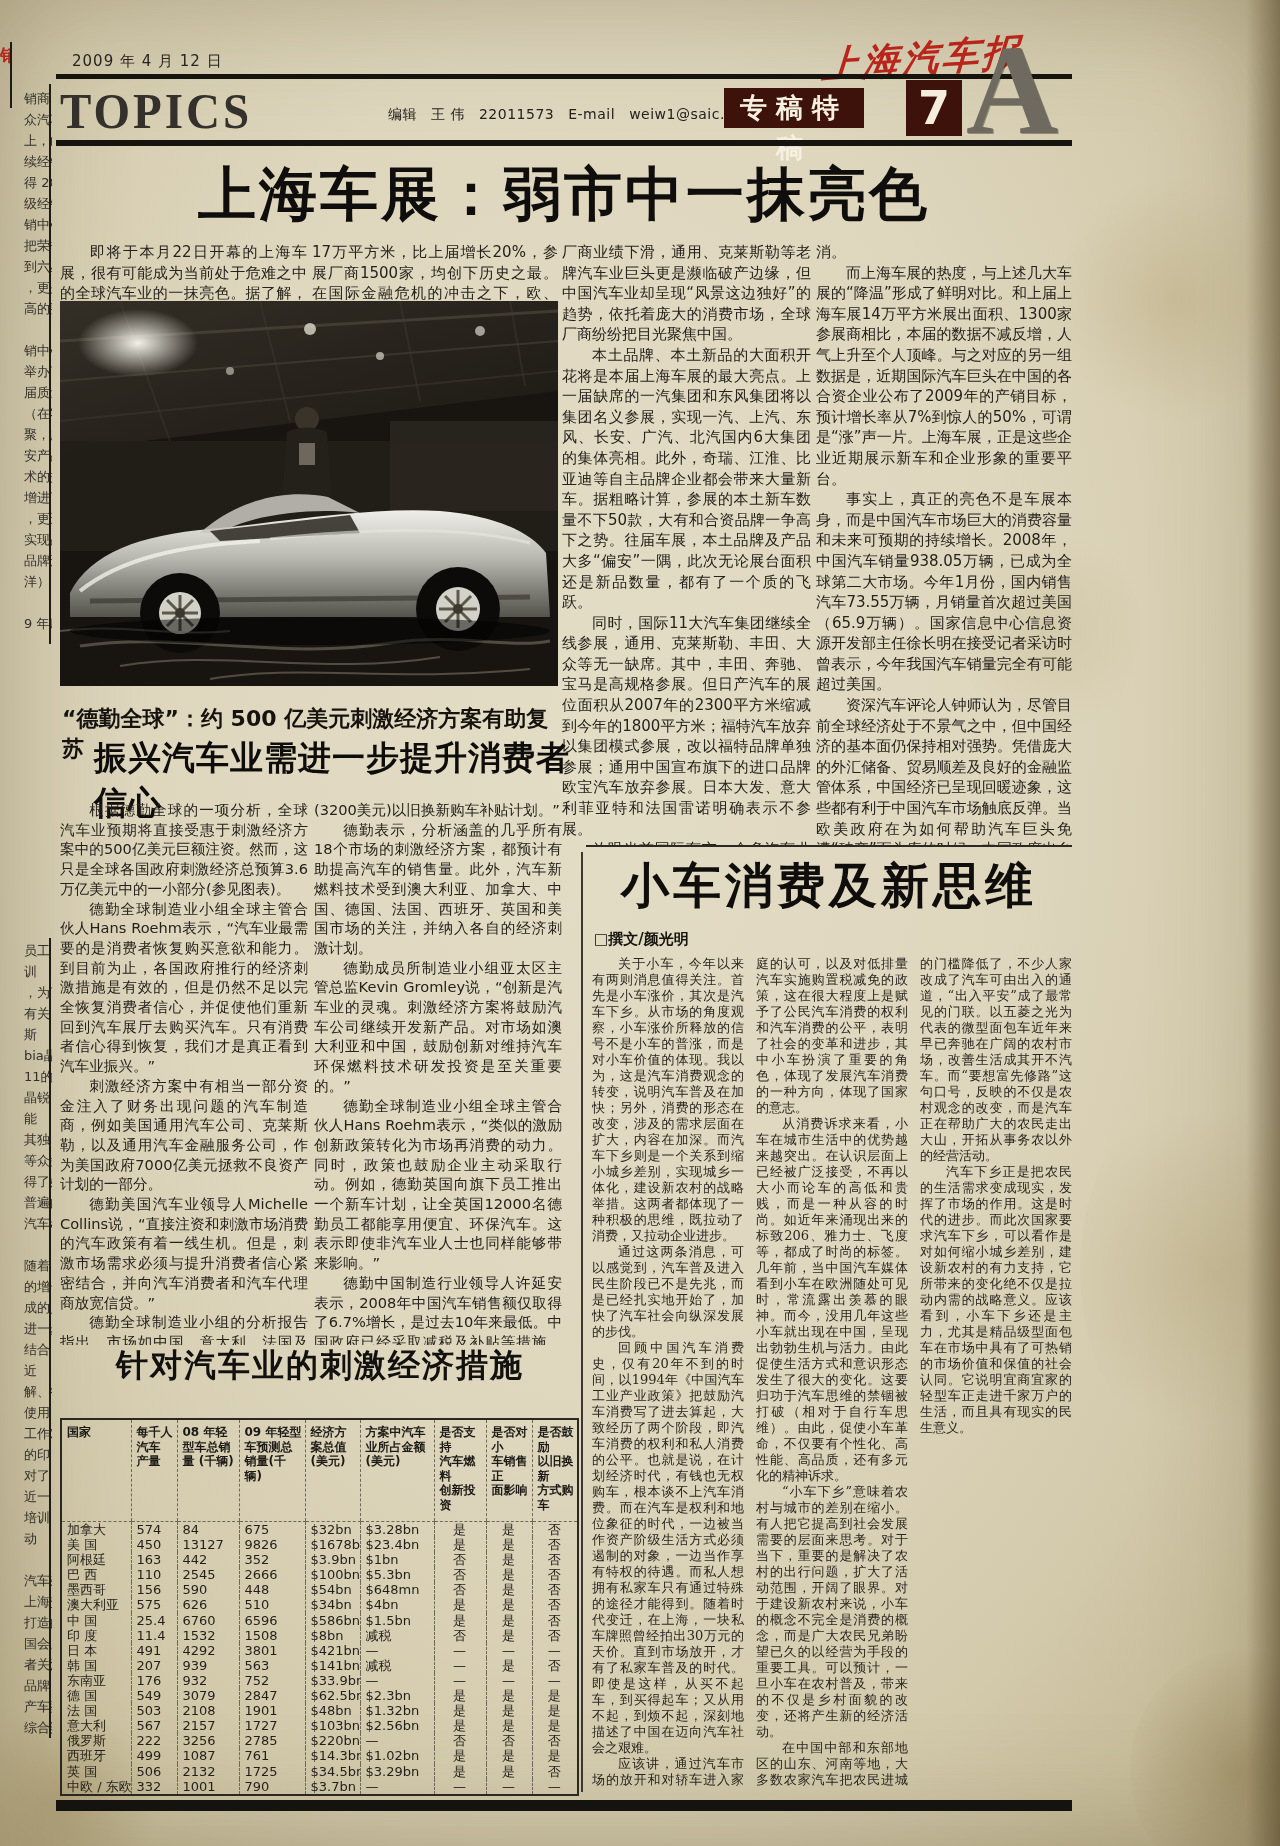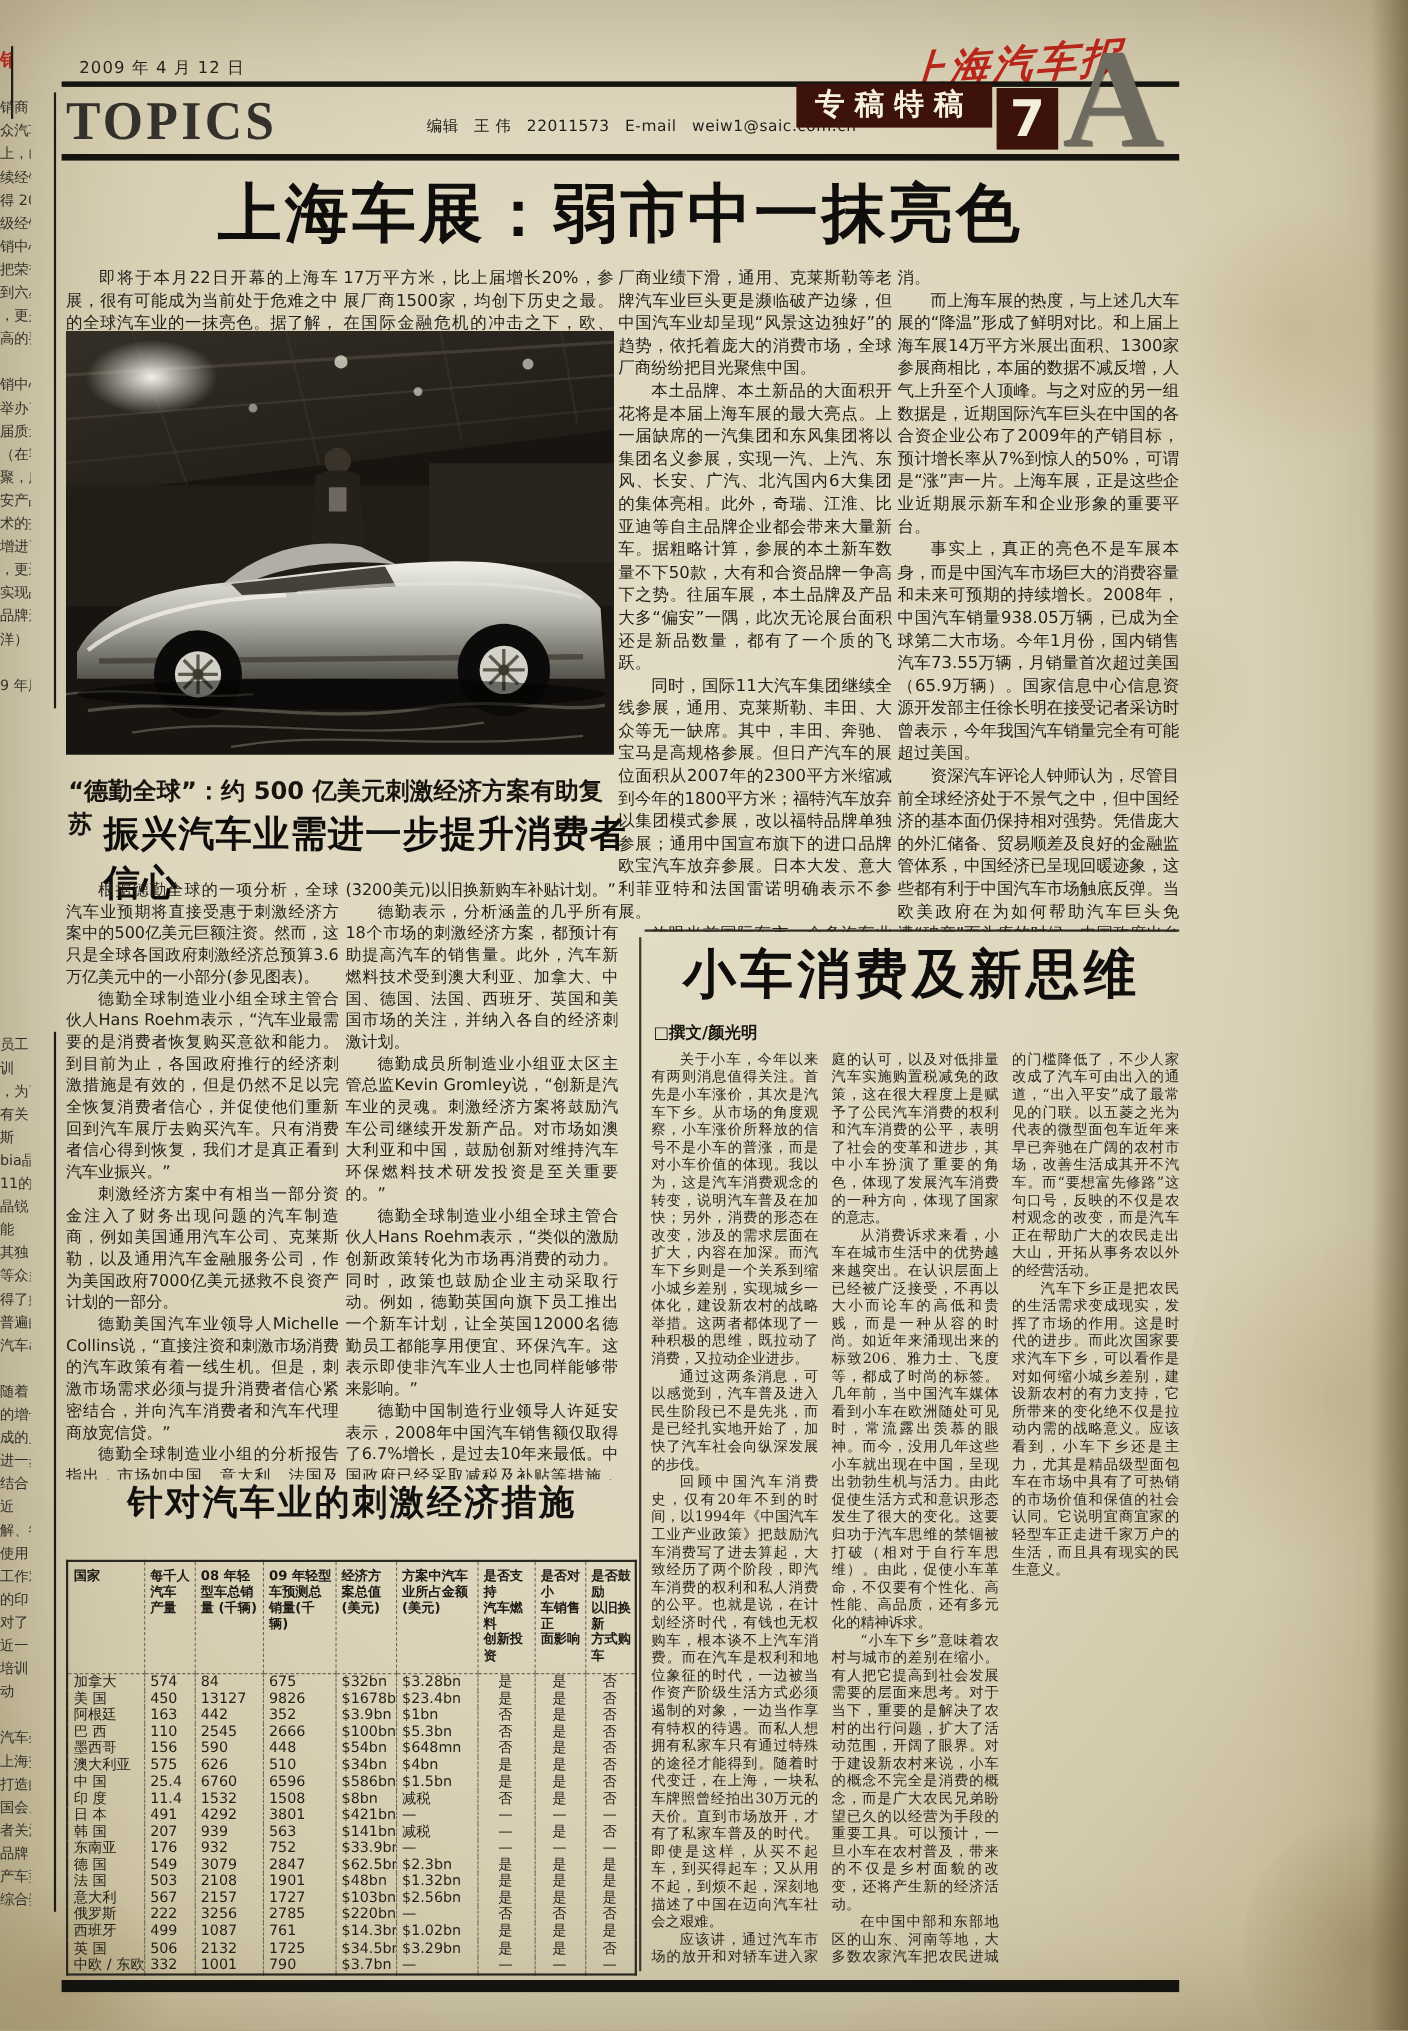--- a/index.html
+++ b/index.html
@@ -18,40 +18,40 @@
   .stain{position:absolute;border-radius:50%;pointer-events:none;}
   .stain.s1{left:1060px;top:170px;width:230px;height:260px;background:radial-gradient(circle,rgba(168,146,92,.28),rgba(168,146,92,0) 70%);}
   .stain.s2{left:1080px;top:1080px;width:260px;height:380px;background:radial-gradient(circle,rgba(160,138,86,.25),rgba(160,138,86,0) 70%);}
   .stain.s3{left:1130px;top:1650px;width:220px;height:240px;background:radial-gradient(circle,rgba(120,100,55,.35),rgba(120,100,55,0) 75%);}
   .stain.s4{left:-40px;top:1700px;width:200px;height:200px;background:radial-gradient(circle,rgba(130,110,60,.28),rgba(130,110,60,0) 70%);}
   .stain.s5{left:960px;top:520px;width:180px;height:220px;background:radial-gradient(circle,rgba(172,152,100,.18),rgba(172,152,100,0) 70%);}
   .right-edge{position:absolute;right:0;top:0;width:34px;height:100%;
     background:linear-gradient(to left,rgba(70,55,25,.45),rgba(70,55,25,0));}
 
   
-  .left-strip{position:absolute;left:0;top:80px;width:28px;overflow:hidden;}
+  .left-strip{position:absolute;left:0;top:80px;width:28px;overflow:hidden;padding-left:24px;}
   .left-strip .frag{font-size:13px;line-height:21px;white-space:nowrap;color:#32302a;}
   .strip-rule{position:absolute;width:2px;background:#1d1b17;}
   .strip-rule.r1{left:49px;top:84px;height:560px;}
   .strip-rule.r2{left:49px;top:938px;height:800px;}
   .corner-rule{position:absolute;left:10px;top:42px;width:2px;height:66px;background:#1d1b17;}
   .red-frag{position:absolute;left:0;top:44px;width:10px;overflow:hidden;color:#b5271c;font-weight:bold;font-size:17px;line-height:22px;}
 
   
   .date{position:absolute;left:72px;top:52px;font-size:15px;letter-spacing:1px;color:#27241f;}
   .masthead{position:absolute;left:822px;top:34px;font-family:"DejaVu Serif",serif;font-style:italic;
     font-weight:bold;font-size:37px;color:#b8251a;transform:rotate(-4deg) skewX(-8deg);letter-spacing:3px;}
   .rule{position:absolute;background:#16140f;}
   .rule.h1{left:56px;top:74px;width:1016px;height:5px;}
   .rule.h2{left:56px;top:140px;width:1016px;height:6px;}
   .topics{position:absolute;left:60px;top:82px;font-family:"Liberation Serif",serif;font-weight:bold;
     font-size:47px;letter-spacing:3px;color:#34312c;transform:scaleY(1.06);transform-origin:top left;}
   .editor-line{position:absolute;left:388px;top:106px;font-size:14px;letter-spacing:.5px;color:#24211c;}
   .editor-line span{margin-right:14px;}
-  .section-bar{position:absolute;left:724px;top:76px;width:178px;height:40px;background:#3d120a;
+  .section-bar{position:absolute;left:724px;top:88px;width:140px;height:40px;background:#3d120a;
     color:#f6f0e0;font-size:27px;font-weight:bold;letter-spacing:9px;line-height:40px;text-align:center;}
   .page-no-box{position:absolute;left:906px;top:80px;width:56px;height:56px;background:#3d120a;
     color:#f4eedd;font-size:46px;font-weight:bold;text-align:center;line-height:56px;}
   .page-letter{position:absolute;left:966px;top:26px;font-family:"Liberation Serif",serif;
     font-weight:bold;font-size:128px;line-height:1;color:#6e6a5f;text-shadow:1px 1px 0 rgba(40,35,25,.4);}
 
   
   .headline{position:absolute;left:56px;top:156px;width:1016px;text-align:center;
     font-size:58px;font-weight:900;letter-spacing:3px;color:#0f0e0c;}
   .bodytext{font-size:15px;line-height:20.6px;text-align:justify;overflow:hidden;color:#25221c;}

